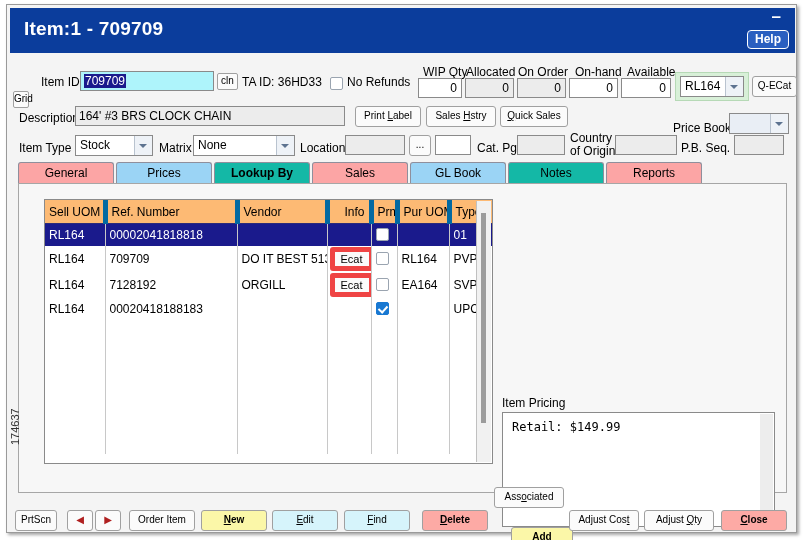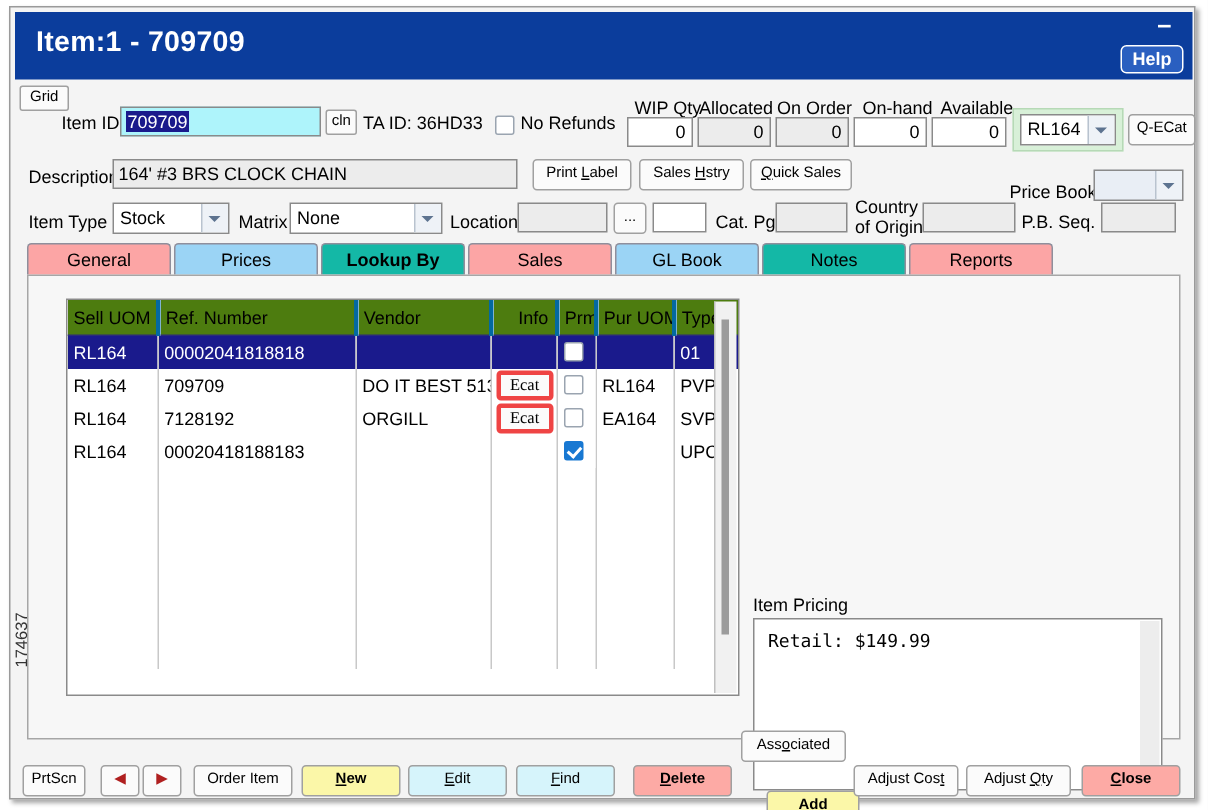--- a/index.html
+++ b/index.html
@@ -117,38 +117,38 @@
   }
   
   .grid-wrap {
     position: absolute; left: 25px; top: 15px;
     width: 449px; height: 265px;
     background: #ffffff; border: 1px solid #8a8a8a;
     box-sizing: border-box; overflow: hidden;
   }
   table.grid { border-collapse: collapse; width: 433px; table-layout: fixed; }
   table.grid th {
-    background: #4d7c0f; font-weight: normal; font-size: 12px;
+    background: #fdba74; font-weight: normal; font-size: 12px;
     text-align: left; padding: 2px 4px; height: 19px;
-    border-right: 3px solid #0369a1; border-bottom: 1px solid #2b2b7a;
+    border-right: 5px solid #0369a1; border-bottom: 1px solid #2b2b7a;
     white-space: nowrap; overflow: hidden;
   }
   table.grid th.r { text-align: right; }
   table.grid td {
     font-size: 12px; padding: 2px 4px; height: 18px;
     border-right: 1px solid #c8c8c8;
     white-space: nowrap; overflow: hidden;
     background: #ffffff;
   }
   table.grid tr.sel td { background: #1a1a8c; color: #ffffff; }
   table.grid td.cbcell { position: relative; border-right: 1px solid #c8c8c8; }
   .cell-btn {
     display: inline-block; box-sizing: border-box;
-    border: 3px solid #ef4444; border-radius: 3px; background: #fbfbfb;
-    font-size: 11px; line-height: 14px; padding: 0 6px; color: #000; font-family: Liberation Serif, serif;
+    border: 5px solid #ef4444; border-radius: 3px; background: #fbfbfb;
+    font-size: 11px; line-height: 14px; padding: 0 6px; color: #000;
   }
   .grid-sb {
     position: absolute; right: 1px; top: 1px; bottom: 1px; width: 14px;
     background: #f1f1f1; border-left: 1px solid #c0c0c0;
   }
   .grid-sb .thumb {
     position: absolute; left: 4px; top: 12px; width: 5px; height: 210px;
     background: #9c9c9c;
   }
   
@@ -175,21 +175,21 @@
 <body>
 
 <div class="app-window">
 
   <div class="titlebar">
     <div class="title-text">Item:1 - 709709</div>
     <div class="minimize-btn">–</div>
     <div class="help-btn">Help</div>
   </div>
 
-  <div class="btn sm" style="left:6px; top:52px; width:33px;">Grid</div>
+  <div class="btn sm" style="left:6px; top:86px; width:16px;">Grid</div>
   <div class="lbl" style="left:34px; top:70px;">Item ID</div>
   <div class="fld" style="left:73px; top:66px; width:134px; background:#aef4fb;"><span style="background:#1a1a8c; color:#fff; padding:0 1px;">709709</span></div>
   <div class="btn sm" style="left:210px; top:68px; width:21px;"><span>cln</span></div>
   <div class="lbl" style="left:235px; top:70px;">TA ID: 36HD33</div>
   <div class="cbx" style="left:323px; top:72px;"></div>
   <div class="lbl" style="left:340px; top:70px;">No Refunds</div>
 
   <div class="lbl" style="left:416px; top:60px;">WIP Qty</div>
   <div class="fld num" style="left:411px; top:73px; width:44px;">0</div>
   <div class="lbl" style="left:459px; top:60px;">Allocated</div>

